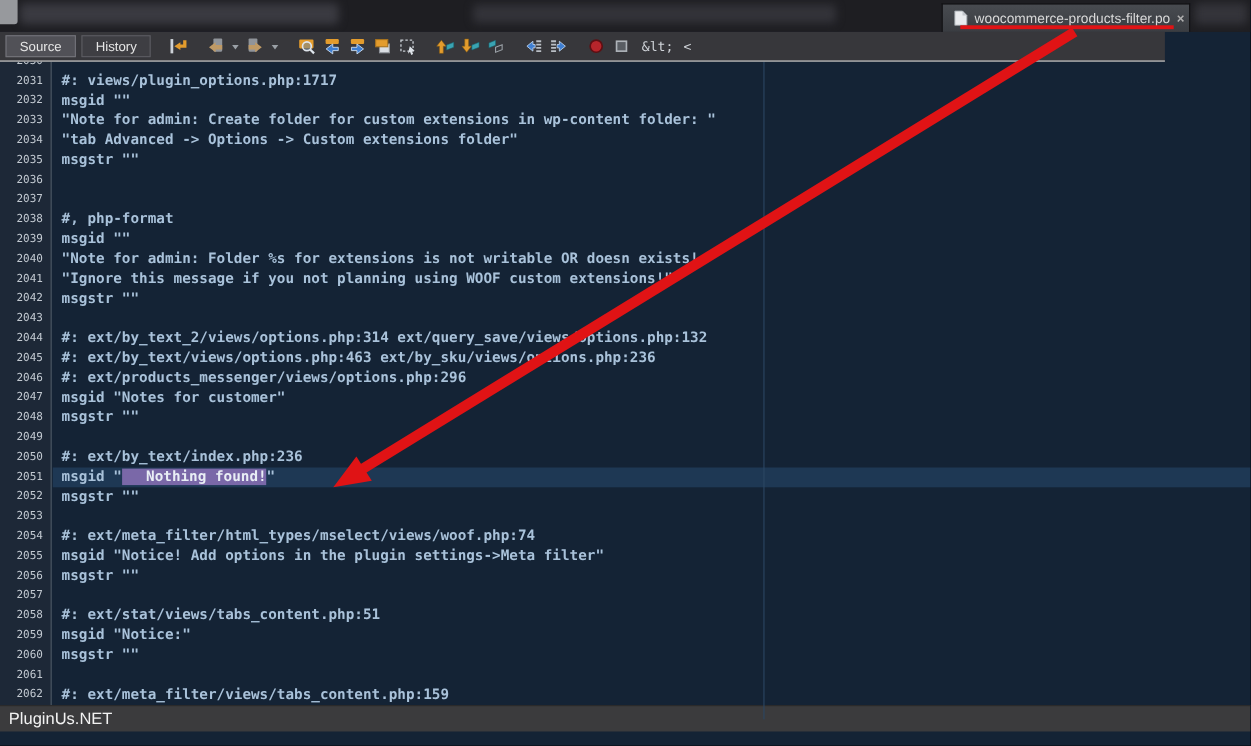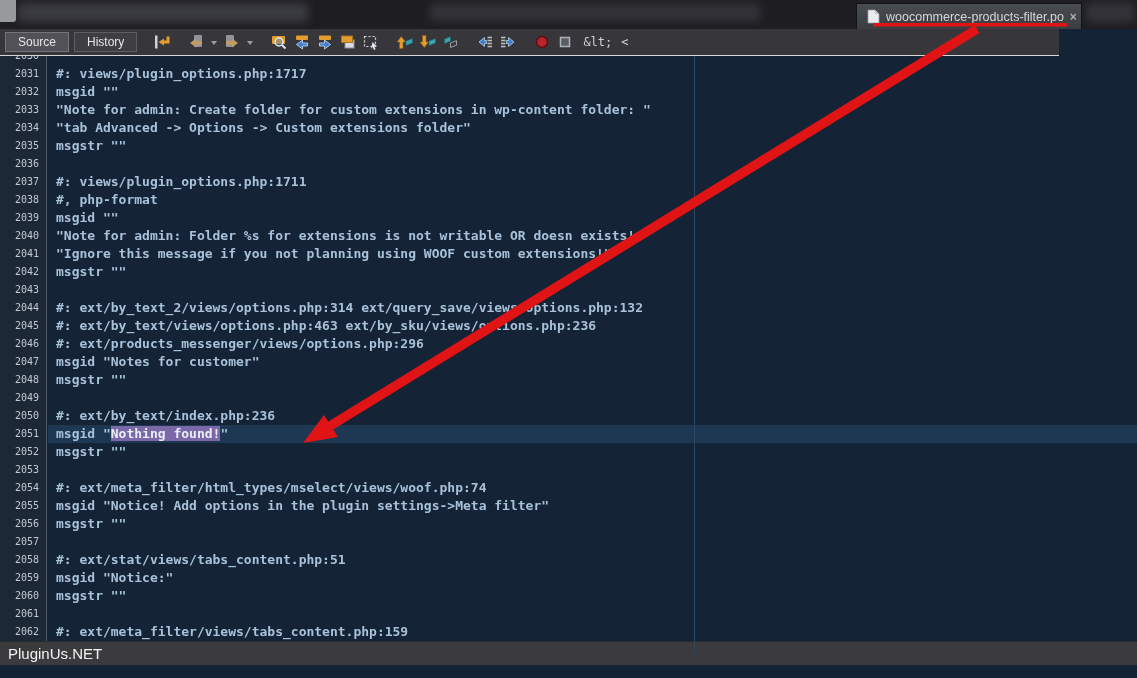--- a/index.html
+++ b/index.html
@@ -38,21 +38,21 @@
           background:var(--editor-background,#142335);overflow:hidden;}
   #gutter{position:absolute;left:0;top:0;width:47px;height:100%;background:#1d2837;
           border-right:1px solid #4e5a68;box-sizing:border-box;}
   .gut-row{position:absolute;right:7px;height:18px;line-height:18px;
            font-family:"DejaVu Sans Mono",monospace;font-size:10px;color:#c2c9d1;}
   #code-area{position:absolute;left:48px;top:0;right:0;height:100%;}
   .code-row{position:absolute;left:0;right:0;height:18px;line-height:18px;padding-left:8px;
             font-family:"DejaVu Sans Mono",monospace;font-size:13px;font-weight:700;
             color:var(--code-text,#a9c2da);white-space:pre;}
   .code-row.hl{background:var(--line-highlight,#1e3854);}
-  .code-row .sel{background:var(--selection-purple,#7a68a8);color:#e9eef5;}
+  .code-row .sel{background:var(--selection-purple,#7a68a8);color:#e9eef5;padding-left:22px;}
   #guide-line{position:absolute;left:694px;top:56px;height:598px;width:1px;background:#2b4763;z-index:1;}
 
   
   #status-bar{position:absolute;left:0;top:641px;width:1137px;height:24px;background:#3b3b3d;
               border-top:1px solid #2a2a2a;box-sizing:border-box;display:flex;align-items:center;}
   #status-text{color:#f2f2f2;font-size:15px;margin-left:8px;}
 
   
   #annotation{position:absolute;left:0;top:0;width:1137px;height:678px;z-index:10;pointer-events:none;}
   .annot-fill{fill:var(--annotation-red,#e01315);}
@@ -203,21 +203,20 @@
 
   <div id="editor">
     <div id="code-area">
         <div class="code-row" style="top: -9px;"></div>
         <div class="code-row" style="top: 9px;">#: views/plugin_options.php:1717</div>
         <div class="code-row" style="top: 27px;">msgid ""</div>
         <div class="code-row" style="top: 45px;">"Note for admin: Create folder for custom extensions in wp-content folder: "</div>
         <div class="code-row" style="top: 63px;">"tab Advanced -&gt; Options -&gt; Custom extensions folder"</div>
         <div class="code-row" style="top: 81px;">msgstr ""</div>
         <div class="code-row" style="top: 99px;"></div>
-        <div class="code-row" style="top: 117px;">#: views/plugin_options.php:1711</div>
         <div class="code-row" style="top: 135px;">#, php-format</div>
         <div class="code-row" style="top: 153px;">msgid ""</div>
         <div class="code-row" style="top: 171px;">"Note for admin: Folder %s for extensions is not writable OR doesn exists! "</div>
         <div class="code-row" style="top: 189px;">"Ignore this message if you not planning using WOOF custom extensions!"</div>
         <div class="code-row" style="top: 207px;">msgstr ""</div>
         <div class="code-row" style="top: 225px;"></div>
         <div class="code-row" style="top: 243px;">#: ext/by_text_2/views/options.php:314 ext/query_save/views/options.php:132</div>
         <div class="code-row" style="top: 261px;">#: ext/by_text/views/options.php:463 ext/by_sku/views/options.php:236</div>
         <div class="code-row" style="top: 279px;">#: ext/products_messenger/views/options.php:296</div>
         <div class="code-row" style="top: 297px;">msgid "Notes for customer"</div>

